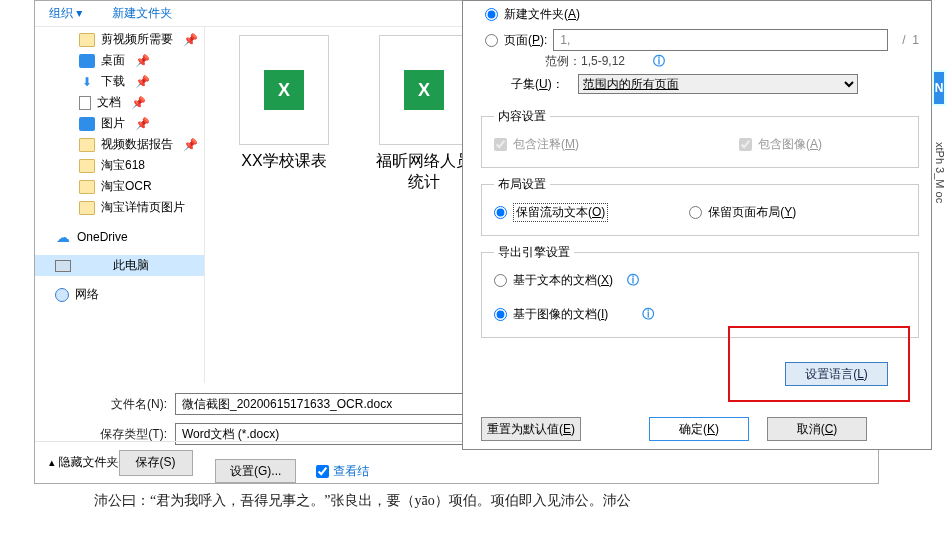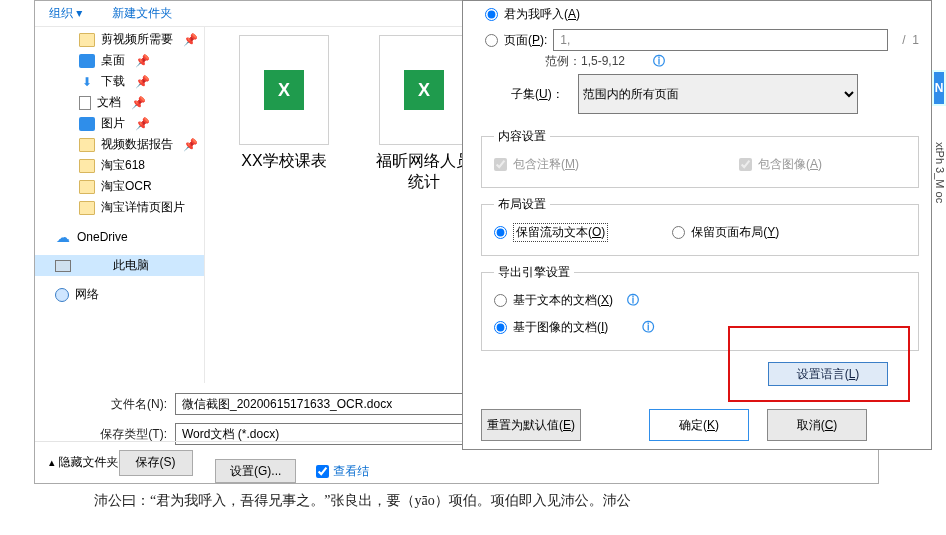--- a/index.html
+++ b/index.html
@@ -47,31 +47,31 @@
 
 
 .settings-dialog { position:absolute; right:14px; top:0; width:470px; height:450px; background:#fff; border:1px solid #888; padding: 0 12px 6px 18px;}
 .settings-dialog fieldset{border:1px solid #ccc; margin:8px 0 0 0; padding:6px 12px 10px 12px;}
 .settings-dialog legend{font-size:12px;padding:0 4px;}
 .radio-row{display:flex;align-items:center;gap:6px;height:26px;}
 .radio-row input[type=radio]{width:13px;height:13px;}
 .underline{text-decoration:underline;}
 .info-ico{color:#2f8eea;font-weight:bold;}
 .red-box{position:absolute; right:36px; top:326px; width:182px; height:76px; border:2px solid #d11;}
-.set-lang-btn{position:absolute; right:58px; top:362px; width:120px; height:24px; border:1px solid #3a7ec7; background:#dfeaf7; color:#124; font-size:12px;}
+.set-lang-btn{position:absolute; right:58px; top:362px; width:103px; height:24px; border:1px solid #3a7ec7; background:#dfeaf7; color:#124; font-size:12px;}
 .dlg-footer{position:absolute;bottom:8px;left:18px;right:18px;display:flex;gap:68px;align-items:center;}
-.dlg-footer .btn2{height:32px;width:100px;border:1px solid #888;background:#e9e9e9;font-size:12px;}
+.dlg-footer .btn2{height:24px;width:100px;border:1px solid #888;background:#e9e9e9;font-size:12px;}
 .dlg-footer .btn2.primary{border:1px solid #2f8eea;background:#fff;}
 .page-count{color:#888;margin-left:8px;}
 .subset-row{display:flex;align-items:center;gap:14px;margin:4px 0 2px 26px;}
-.subset-row select{width:280px;height:40px;border:1px solid #7a7a7a;}
+.subset-row select{width:280px;height:20px;border:1px solid #7a7a7a;text-decoration:underline;}
 .example{margin-left:60px;color:#444;display:flex;align-items:center;gap:28px;}
 .content-grid{display:flex;gap:160px;align-items:center;}
-.layout-grid{display:flex;gap:64px;align-items:center;}
-.export-grid{display:flex;flex-direction:column;gap:1px;}
+.layout-grid{display:flex;gap:81px;align-items:center;}
+.export-grid{display:flex;flex-direction:column;gap:8px;}
 .export-grid .row{display:flex;align-items:center;gap:14px;}
 .chkbox{width:13px;height:13px;}
 .right-strip{position:absolute;right:0;top:0;width:14px;height:100%;background:#fff;}
 .right-tab{position:absolute;right:0;top:70px;width:14px;height:36px;background:#2f8eea;color:#fff;font-weight:bold;display:flex;align-items:center;justify-content:center;border:2px solid #dff;}
 .right-text{position:absolute;right:0;top:142px;width:14px;color:#444;font-size:11px;writing-mode:vertical-rl;line-height:12px;}
 
 .bottom-doc{position:absolute;left:94px;top:492px;color:#222;font-family:SimSun,serif;font-size:14px;}
 
 .greyed{color:#999;}
 .pagerange-wrap{padding:0 0 4px 4px;}
@@ -194,21 +194,21 @@
   <div class="footer">
     <div><span class="caret">▴</span><span>隐藏文件夹</span></div>
     <button class="save-btn">保存(S)</button>
   </div>
 </div>
 
 <div class="settings-dialog">
   <div class="pagerange-wrap">
     <div class="radio-row">
         <input type="radio" checked="" style="">
-        <span><span>君为我呼入(</span><span class="underline">A</span>)</span>
+        <span><span>新建文件夹(</span><span class="underline">A</span>)</span>
       </div>
     <div class="radio-row">
       <input type="radio" style="">
         <span><span>页面(</span><span class="underline">P</span>):</span>
       <input class="form-input" style="width: 220px; color: rgb(136, 136, 136);" value="1,">
       <span class="page-count">/ &nbsp;<span>1</span></span>
     </div>
     <div class="example">
         <span>范例：1,5-9,12</span>
         <span class="info-ico">ⓘ</span>

